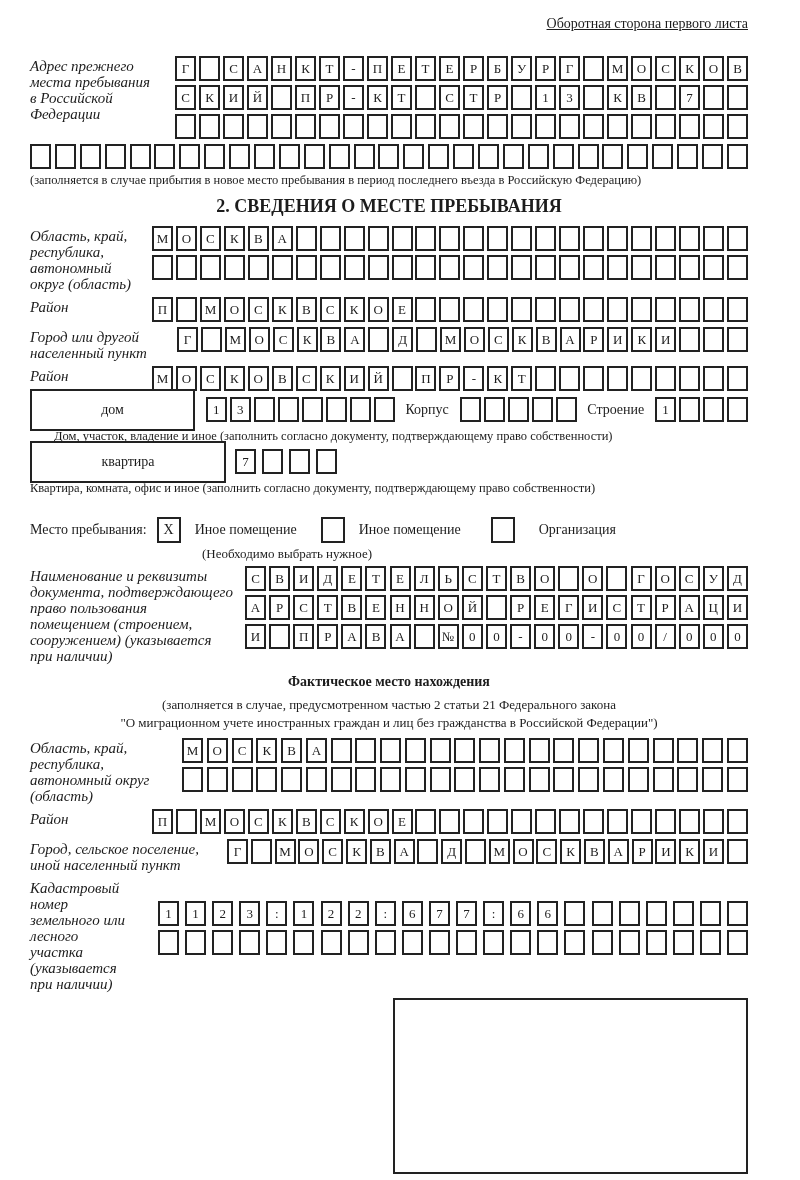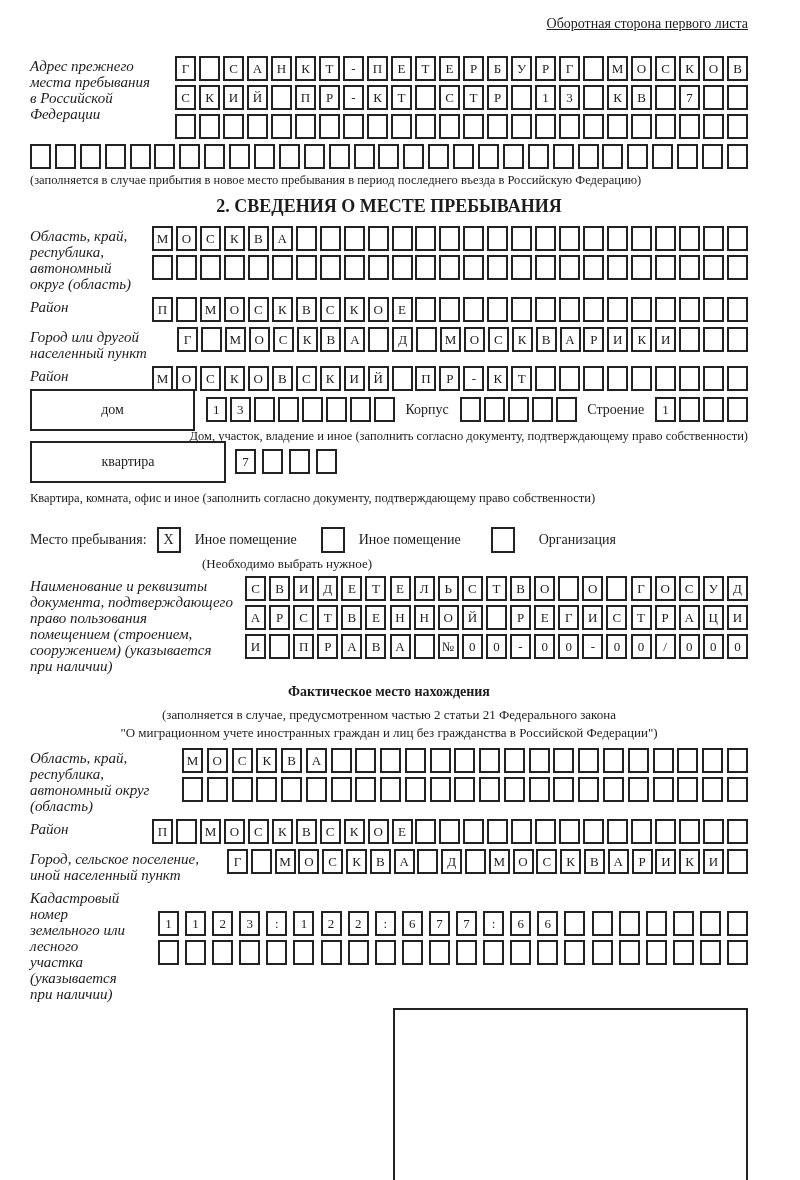--- a/index.html
+++ b/index.html
@@ -343,32 +343,32 @@
         <span class="cell"></span>
       </div>
     <div class="inline-lab">Строение</div>
     <div class="boxgroup">
         <span class="cell">1</span>
         <span class="cell"></span>
         <span class="cell"></span>
         <span class="cell"></span>
       </div>
   </div>
-  <div class="caption" style="text-align:right;margin-top:5px;margin-left:24px;">Дом, участок, владение и иное (заполнить согласно документу, подтверждающему право собственности)</div>
+  <div class="caption" style="text-align:left;margin-top:5px;margin-left:24px;">Дом, участок, владение и иное (заполнить согласно документу, подтверждающему право собственности)</div>
 
   <div class="aptrow">
     <div class="widebox" style="width:196px;">квартира</div>
     <div class="boxgroup" style="gap:6px;">
         <span class="cell">7</span>
         <span class="cell"></span>
         <span class="cell"></span>
         <span class="cell"></span>
       </div>
   </div>
-  <div class="caption" style="text-align:left;margin-top:15px;">Квартира, комната, офис и иное (заполнить согласно документу, подтверждающему право собственности)</div>
+  <div class="caption" style="text-align:left;margin-top:5px;">Квартира, комната, офис и иное (заполнить согласно документу, подтверждающему право собственности)</div>
 
   <div class="stayrow">
     <span class="staylabel">Место пребывания:</span>
     <span class="checkbox">X</span>
     <span class="staylabel">Иное помещение</span>
     <span class="checkbox" style="margin-left:24px;"></span>
     <span class="staylabel">Иное помещение</span>
     <span class="checkbox" style="margin-left:30px;margin-right:24px;"></span>
     <span class="staylabel">Организация</span>
   </div>

